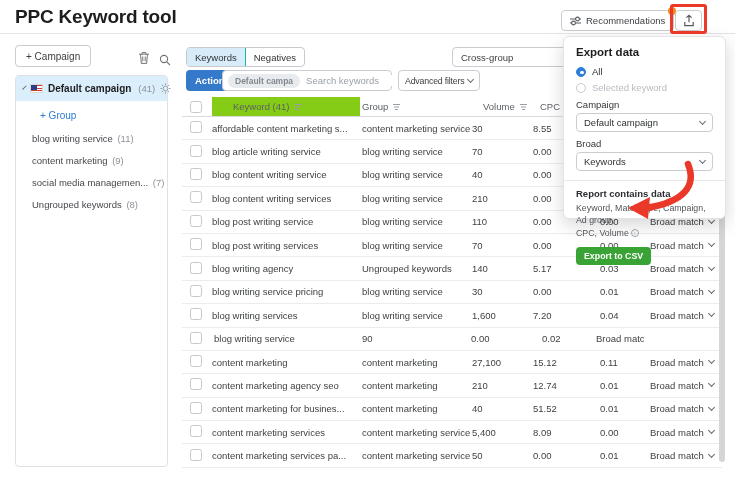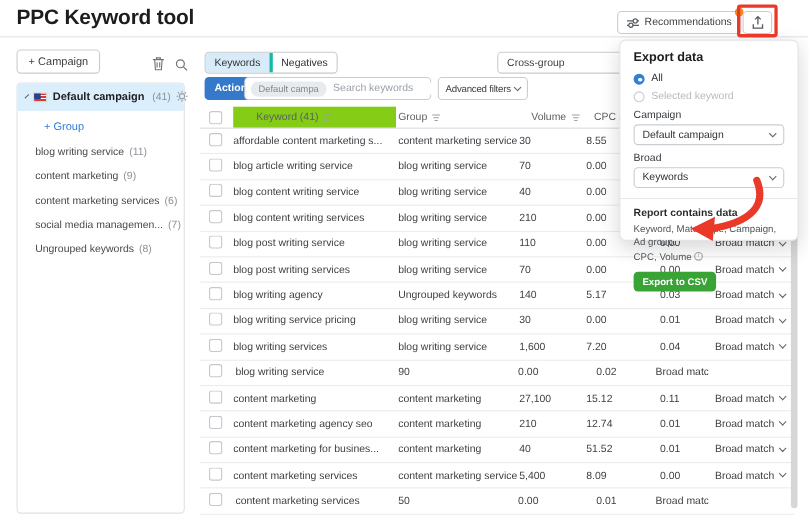--- a/index.html
+++ b/index.html
@@ -30,27 +30,27 @@
   .campaign-name { font-size:10px; font-weight:700; color:#1e1e20; white-space:nowrap; }
   .count { font-size:9.5px; color:#8d9297; font-weight:400; margin-left:2px; }
   .gear { margin-left:auto; }
   .add-group { margin:9px 0 0 24px; font-size:10px; color:#2e7cd6; font-weight:500; cursor:pointer; }
   .side-groups { margin:12px 0 0 16px; }
   .side-group-item { font-size:9.5px; color:#45484c; line-height:12px; margin-bottom:10px; white-space:nowrap; }
 
   .tabs { position:absolute; left:186px; top:47px; height:20px; display:flex; border:1px solid #c6cacd; border-radius:4px; overflow:hidden; font-size:9.5px; color:#2f3235; background:#fff; }
   .tab { padding:0 8px; display:flex; align-items:center; }
   .tab.active { background:#d8ebf9; }
-  .tab + .tab { border-left:3px solid #14b8a6; }
+  .tab + .tab { border-left:1px solid #14b8a6; }
 
   .cross-group-btn { position:absolute; left:452px; top:47px; width:116px; height:20px; padding:0 8px; font-size:9.5px; color:#3d4043; z-index:1; white-space:nowrap; overflow:hidden; }
 
   .actions-btn { position:absolute; left:186px; top:70px; height:21px; padding:0 9px; background:#3579ca; border:none; border-radius:4px; color:#fff; font-size:9.5px; font-weight:700; display:flex; align-items:center; }
   .search-box { position:absolute; left:222px; top:70px; width:170px; height:21px; border:1px solid #c9cdd1; border-radius:4px; display:flex; align-items:center; padding:0 5px; gap:6px; background:#fff; }
-  .chip { background:#e8ebee; color:#82878e; font-size:8.5px; padding:2px 7px; border-radius:9px; white-space:nowrap; flex:0 0 auto; }
+  .chip { background:#e8ebee; color:#82878e; font-size:8.5px; padding:2px 7px; border-radius:9px; white-space:nowrap; flex:0 0 auto;font-weight:bold; }
   .search-input { border:none; outline:none; font-size:9.5px; color:#3b3e42; width:90px; font-family:"Liberation Sans",sans-serif; }
   .search-input::placeholder { color:#9aa1a8; }
   .adv-filters-btn { position:absolute; left:398px; top:70px; height:21px; padding:0 6px; gap:4px; font-size:8.8px; color:#3d4043; letter-spacing:-0.2px; }
 
   .table { position:absolute; left:182px; top:97px; width:540px; }
   .thead, .trow { display:grid; grid-template-columns:30px 148px 110px 62px 58px 54px auto; align-items:center; }
   .thead { height:20px; border-bottom:1px solid #d9dbde; font-size:9.5px; color:#5b5f63; }
   .th-cell { display:flex; align-items:center; gap:4px; height:100%; }
   .th-keyword { background:#84cc16; padding-left:21px; }
   .th-group { padding-left:2px; }
@@ -143,24 +143,20 @@
   <div class="side-group-item">
     <span>blog writing service</span>
     <span class="count">(11)</span>
   </div>
 
   <div class="side-group-item">
     <span>content marketing</span>
     <span class="count">(9)</span>
   </div>
 
-  <div class="side-group-item">
-    <span>content marketing services</span>
-    <span class="count">(6)</span>
-  </div>
 
   <div class="side-group-item">
     <span>social media managemen...</span>
     <span class="count">(7)</span>
   </div>
 
   <div class="side-group-item">
     <span>Ungrouped keywords</span>
     <span class="count">(8)</span>
   </div>
@@ -392,20 +388,21 @@
     <div class="cell cell-cpc">8.09</div>
     <div class="cell cell-com">0.00</div>
     <div class="cell cell-match">
       <span>Broad match</span>
       <span class="chev match-chev"></span>
     </div>
   </div>
 
   <div class="trow">
     <div class="cell cb-cell"><span class="checkbox"></span></div>
+    <div class="cell cell-keyword">content marketing services pa...</div>
     <div class="cell cell-group">content marketing services</div>
     <div class="cell cell-volume">50</div>
     <div class="cell cell-cpc">0.00</div>
     <div class="cell cell-com">0.01</div>
     <div class="cell cell-match">
       <span>Broad match</span>
       <span class="chev match-chev"></span>
     </div>
   </div>
 </div>

